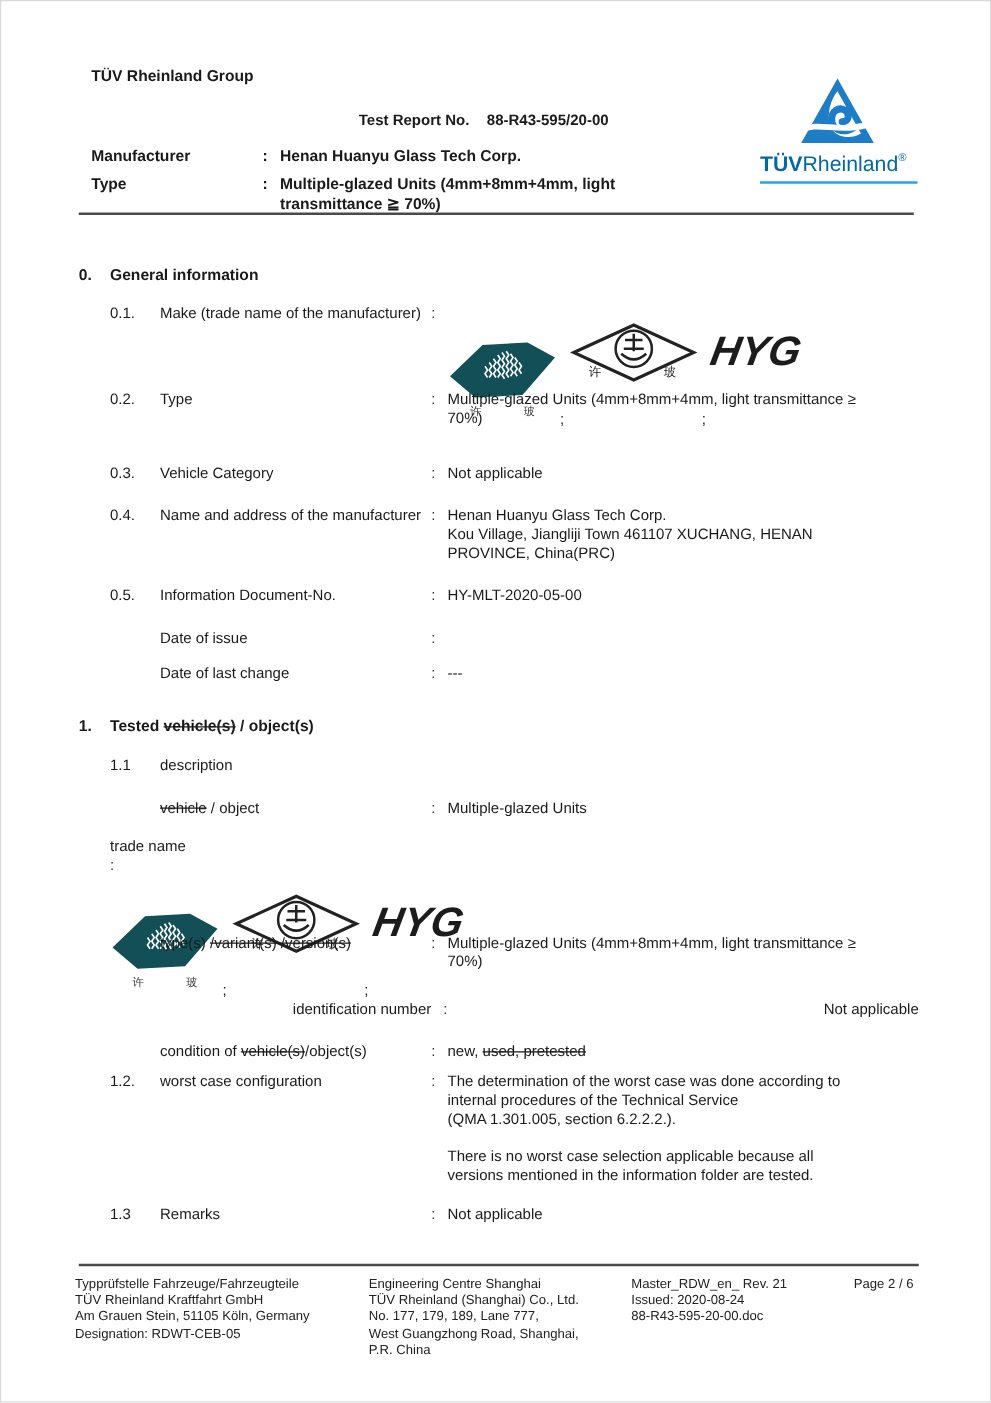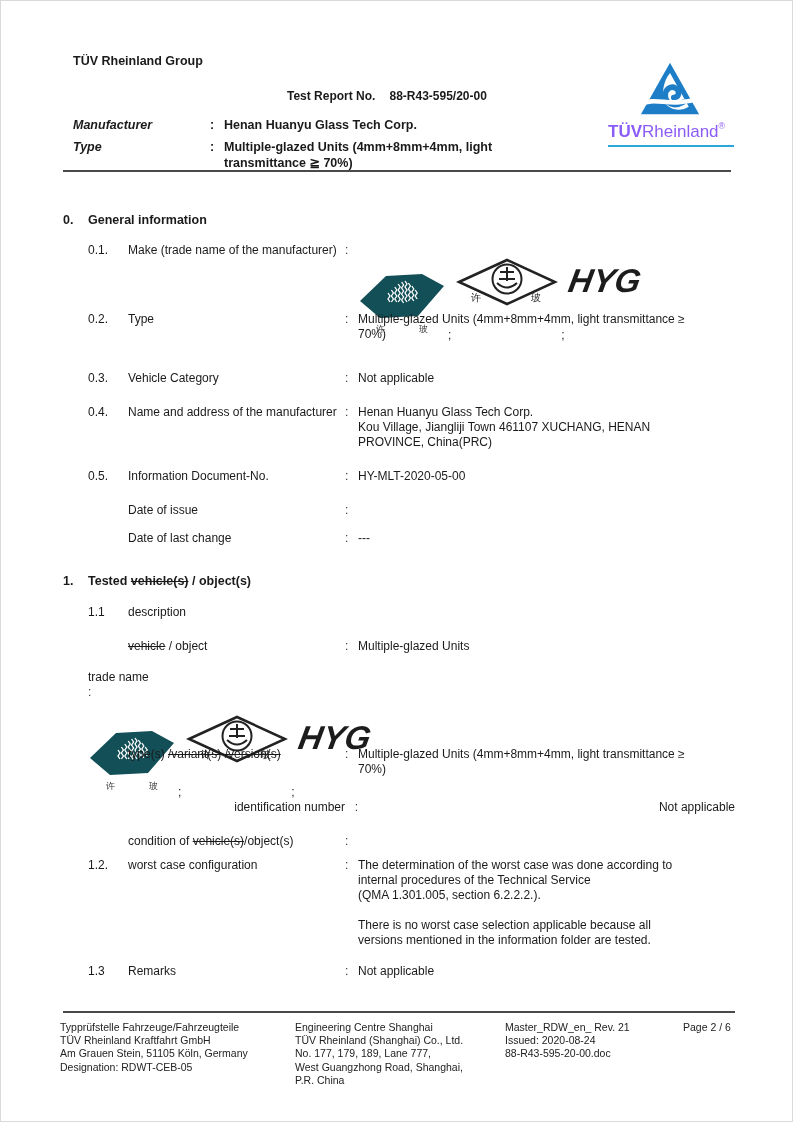--- a/index.html
+++ b/index.html
@@ -10,29 +10,29 @@
     color:#1a1a1a;
     position:relative;
     box-shadow: inset 0 0 0 1px #d9d9d9;
     overflow:hidden;
   }
   .abs{position:absolute;}
   
   .group-title{left:73px;top:54px;font-size:12.5px;font-weight:bold;}
   .report-line{left:287px;top:89px;font-size:12px;font-weight:bold;display:flex;gap:14px;}
   .hdr-row{left:73px;display:flex;font-size:12.5px;font-weight:bold;line-height:16px;}
-  .hdr-row .hlabel{width:137px;font-style:italic;}
+  .hdr-row .hlabel{width:137px;}
   .hdr-row .hcolon{width:14px;}
   .hdr-row .hval{width:400px;white-space:pre-line;}
   .rule{height:2px;background:#4a4a4a;}
   .hdr-rule{left:63px;top:170px;width:668px;}
   
   .tuv-block{left:608px;top:60px;width:135px;}
   .tuv-tri{display:block;margin-left:32px;}
-  .tuv-name{margin-top:4px;font-size:17px;color:#8b5cf6;white-space:nowrap;}
+  .tuv-name{margin-top:4px;font-size:17px;color:#0369a1;white-space:nowrap;}
   .tuv-name .b{font-weight:bold;}
   .tuv-reg{font-size:9px;position:relative;top:-8px;}
   .tuv-line{height:2px;width:126px;margin-top:3px;}
   
   .row{left:88px;width:647px;display:flex;align-items:flex-start;font-size:12px;line-height:15px;}
   .row .num{width:40px;}
   .row .label{width:217px;}
   .row .colon{width:13px;color:#333;}
   .row .val{width:377px;white-space:pre-line;}
   .row .val.tall{line-height:15px;}
@@ -251,20 +251,21 @@
   <span class="num"></span>
   <span class="label">identification number</span>
   <span class="colon">:</span>
   <span class="val">Not applicable</span>
 </div>
 
 <div class="abs row" style="top:834px;">
   <span class="num"></span>
   <span class="label"><span>condition of </span><span class="st">vehicle(s)</span><span>/object(s)</span></span>
   <span class="colon">:</span>
+  <span class="val"><span>new, </span><span class="st">used, pretested</span></span>
 </div>
 
 <div class="abs row" style="top:858px;">
   <span class="num">1.2.</span>
   <span class="label">worst case configuration</span>
   <span class="colon">:</span>
   <span class="val">The determination of the worst case was done according to
 internal procedures of the Technical Service
 (QMA 1.301.005, section 6.2.2.2.).
 

